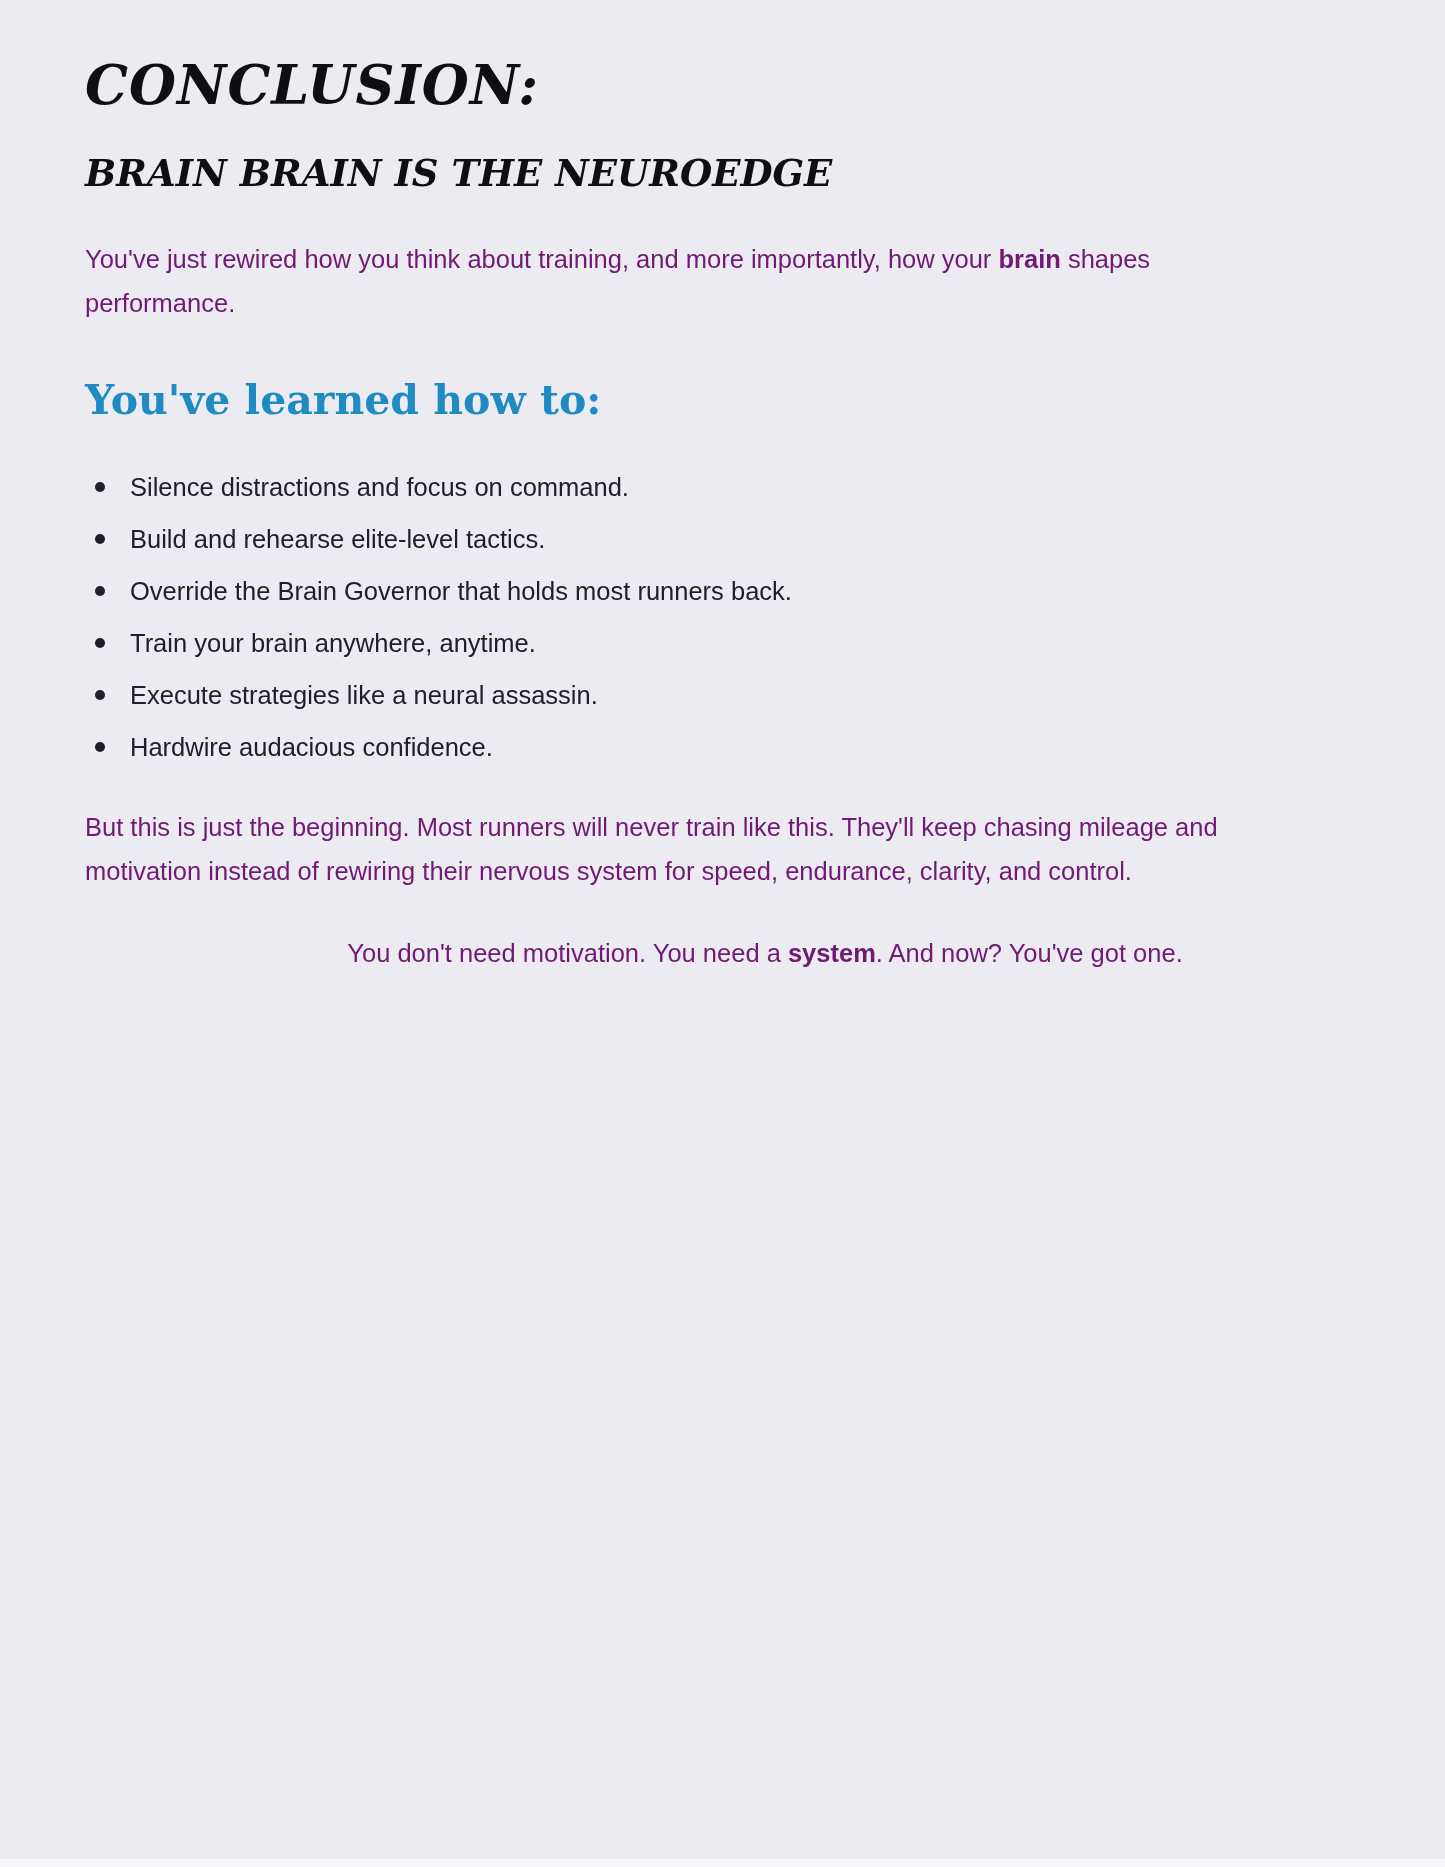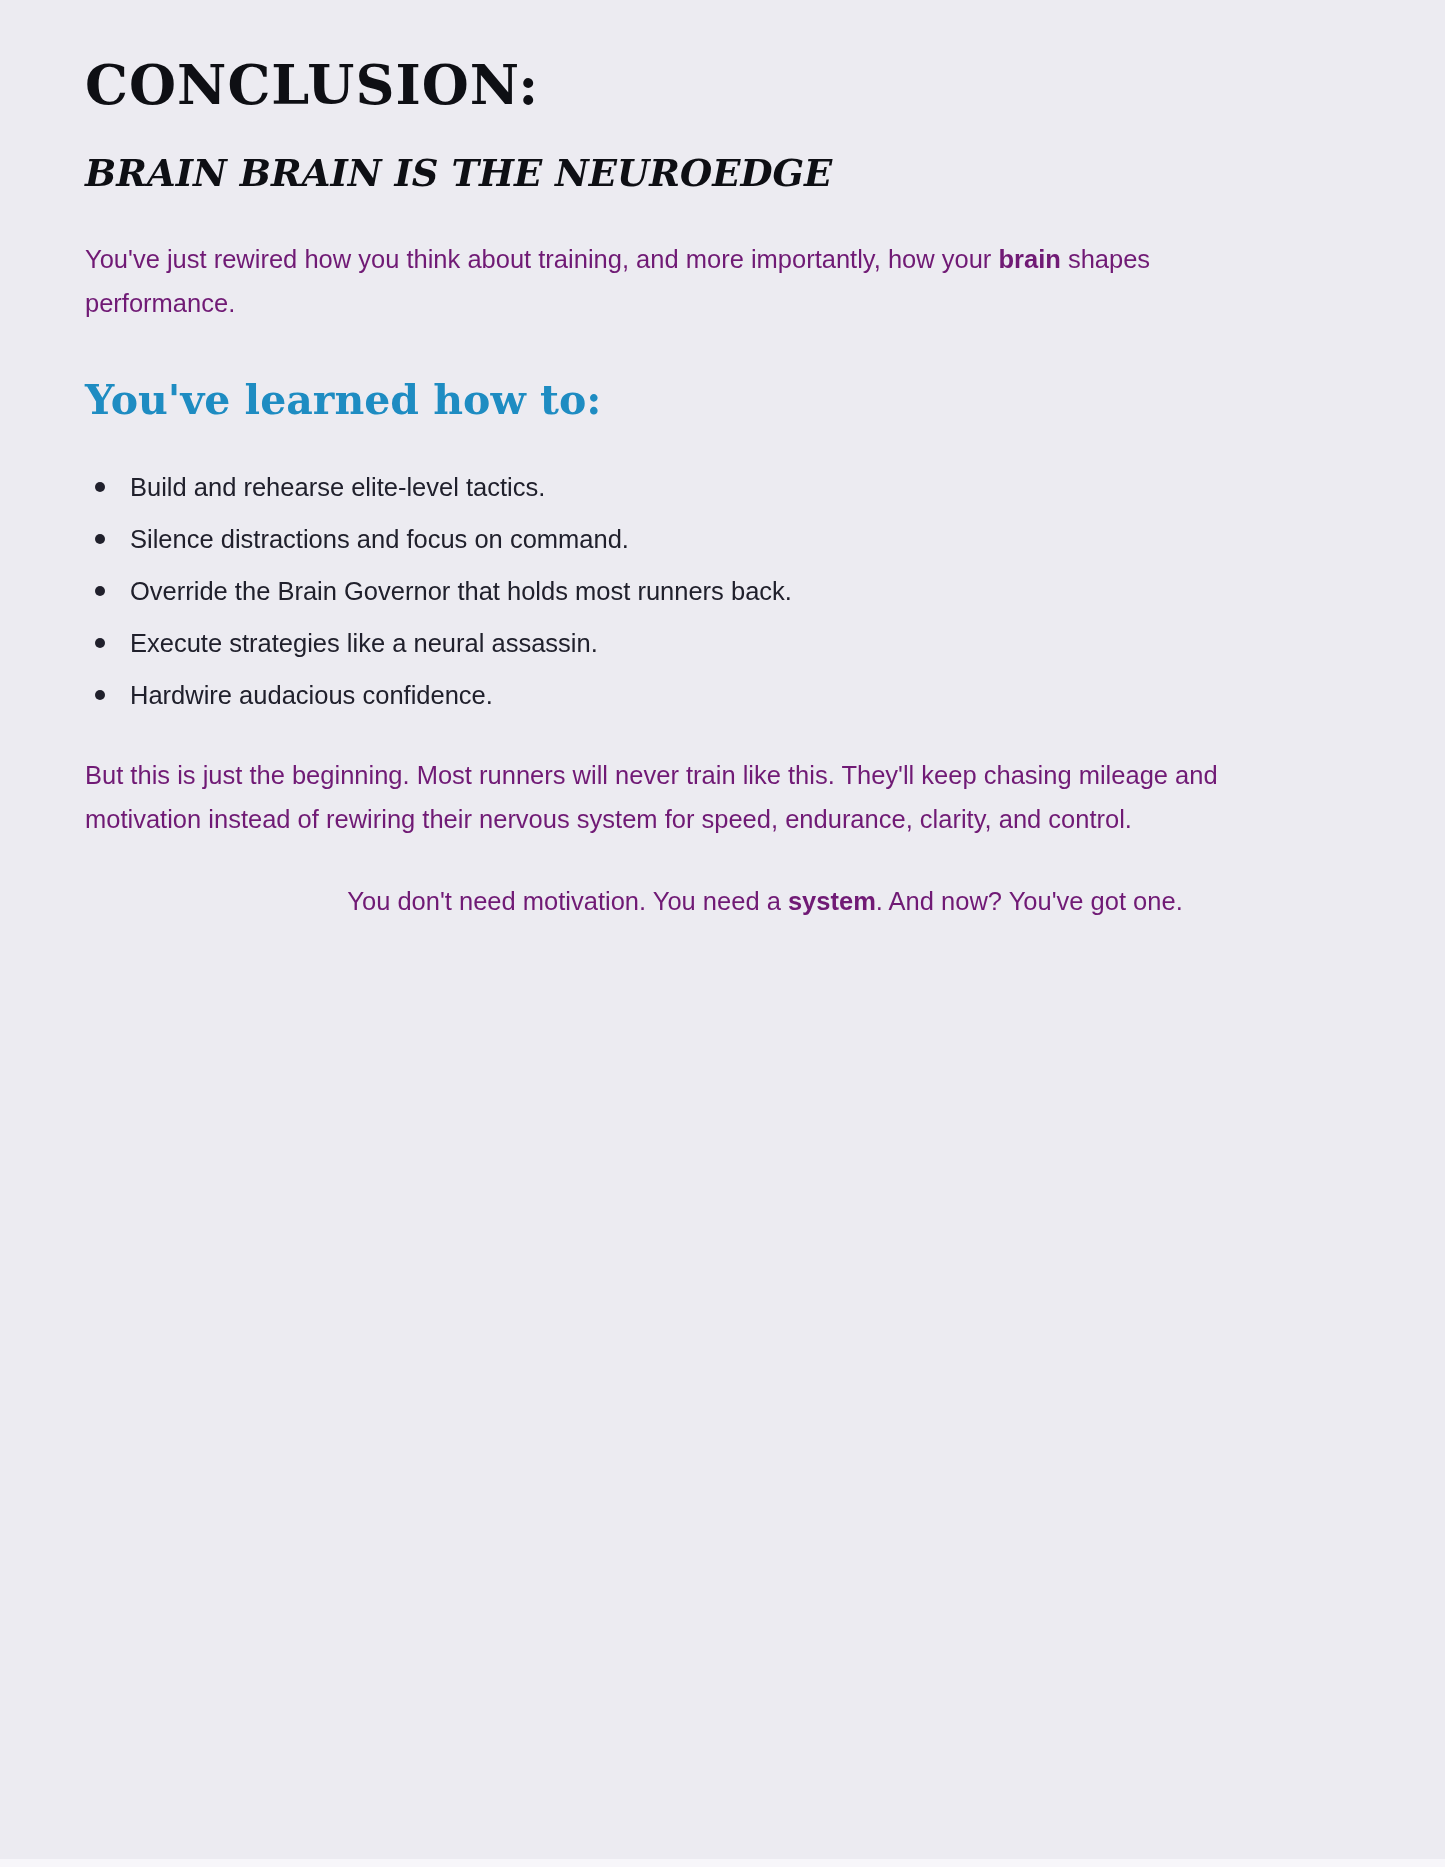--- a/index.html
+++ b/index.html
@@ -26,20 +26,21 @@
     width: 1360px;
   }
   .title {
     font-family: "DejaVu Serif", "Liberation Serif", serif;
     font-weight: bold;
     font-size: 54px;
     line-height: 1.18;
     letter-spacing: 1px;
     color: #0E0F14;
     margin: 54px 0 0 0;
+    font-style: italic;
   }
   .subtitle {
     font-family: "DejaVu Serif", "Liberation Serif", serif;
     font-weight: bold;
     font-style: italic;
     font-size: 37px;
     line-height: 1.2;
     color: #0E0F14;
     margin: 33px 0 0 0;
   }
@@ -100,23 +101,24 @@
   <h1 class="title">CONCLUSION:</h1>
 
   <h2 class="subtitle">BRAIN BRAIN IS THE NEUROEDGE</h2>
 
   <p class="body-text"><span>You've just rewired how you think about training, and more importantly, how your </span><b>brain</b><span> shapes
 performance.</span></p>
 
   <h3 class="learned-heading">You've learned how to:</h3>
 
   <ul class="bullet-list">
+    <li>Silence distractions and focus on command.</li>
     <li>Build and rehearse elite-level tactics.</li>
-    <li>Silence distractions and focus on command.</li>
     <li>Override the Brain Governor that holds most runners back.</li>
+    <li>Train your brain anywhere, anytime.</li>
     <li>Execute strategies like a neural assassin.</li>
     <li>Hardwire audacious confidence.</li>
   </ul>
 
   <p class="body-text closing">But this is just the beginning. Most runners will never train like this. They'll keep chasing mileage and
 motivation instead of rewiring their nervous system for speed, endurance, clarity, and control.</p>
 
 
   <p class="body-text final"><span>You don't need motivation. You need a </span><b>system</b><span>. And now? You've got one.</span></p>
 

